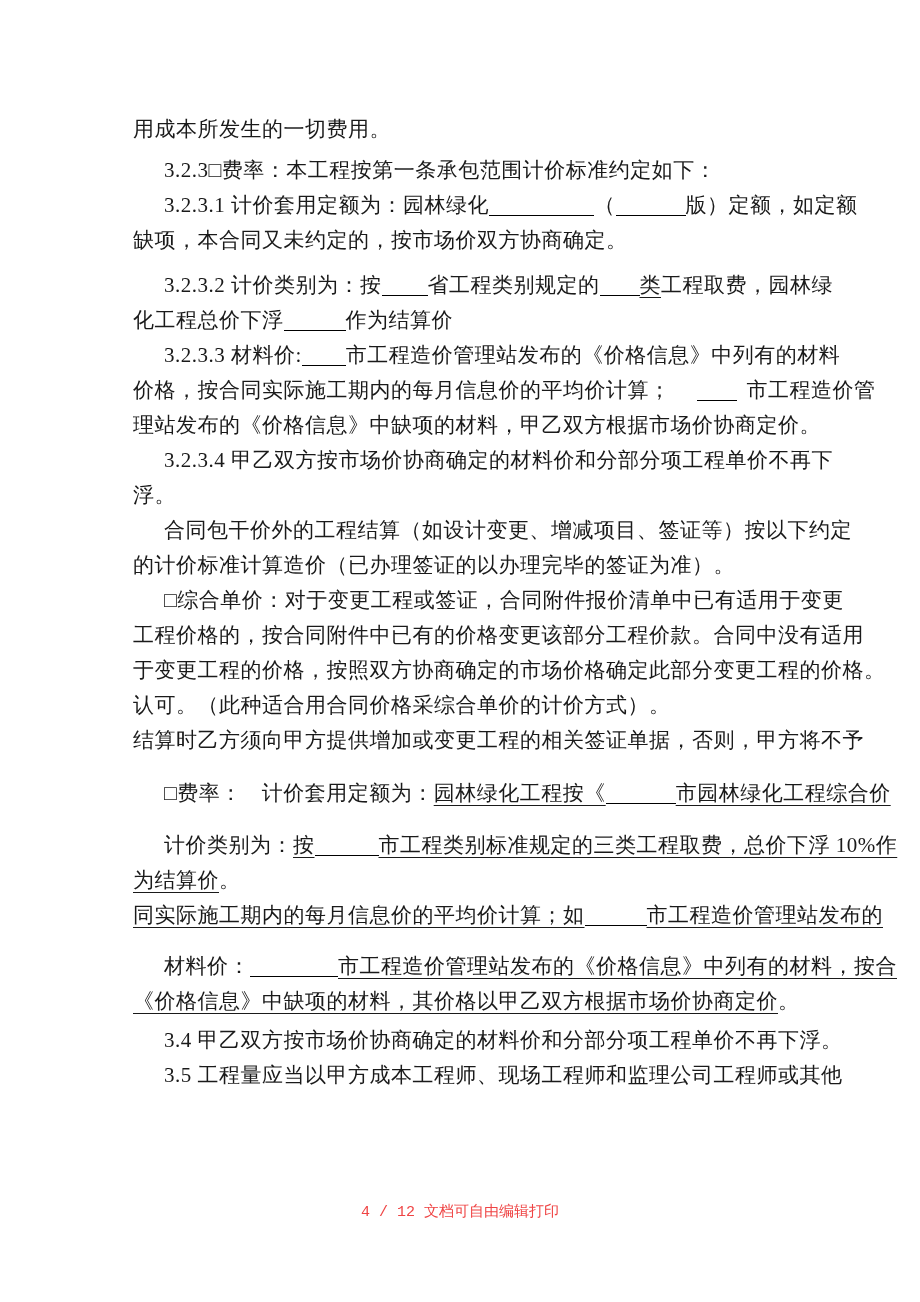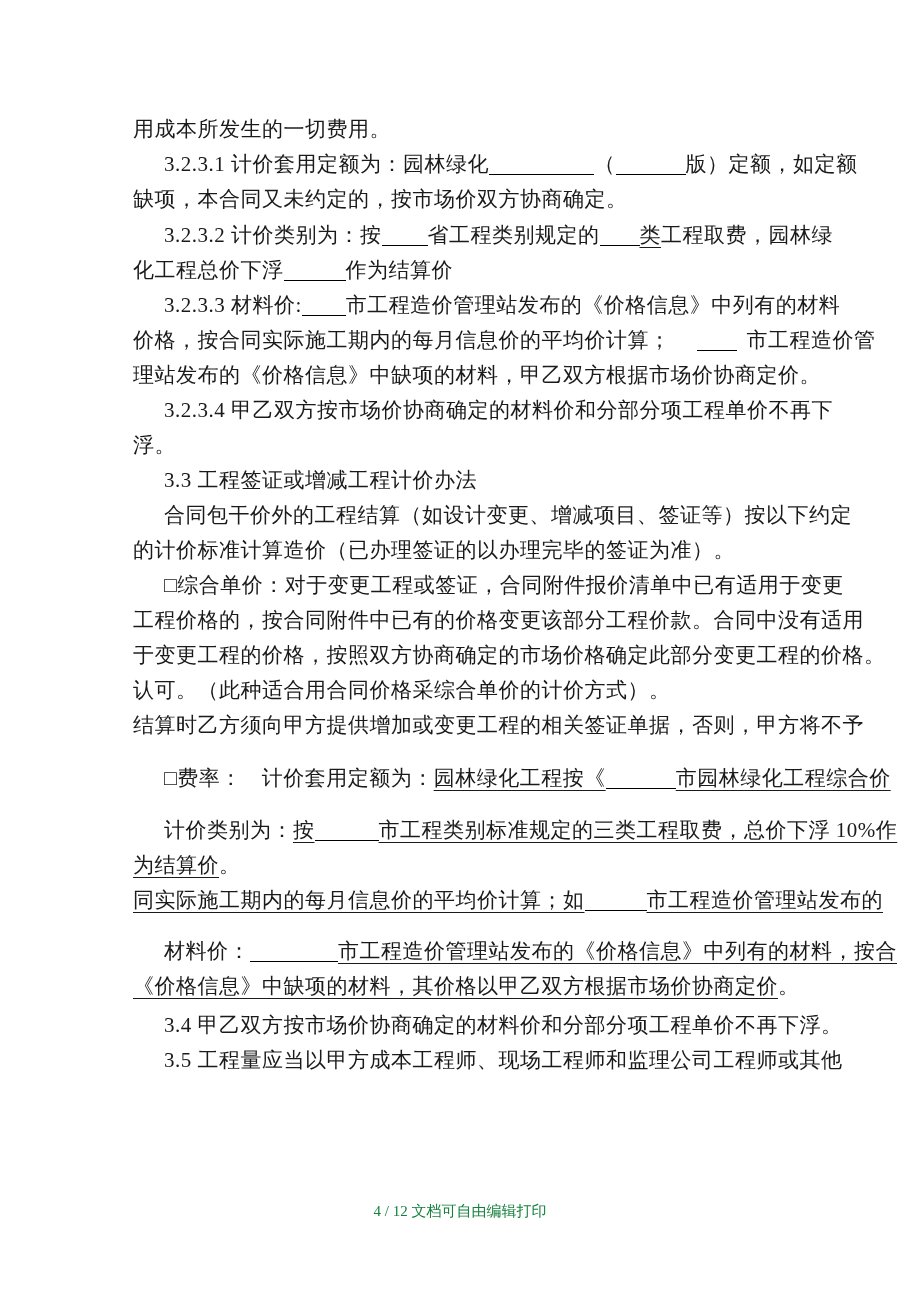--- a/index.html
+++ b/index.html
@@ -45,41 +45,41 @@
   span.sp {
     display: inline-block;
     height: 1em;
   }
   .footer {
     position: absolute;
     left: 0;
     right: 0;
     top: 1202px;
     text-align: center;
-    font-family: Liberation Serif, serif;
+    font-family: Liberation Mono, monospace;
     font-size: 15px;
-    color: #15803d;
+    color: #ef4444;
   }
 </style>
 </head>
 <body>
 
 <div class="page">
   <div class="doc" id="doc">
       <p class="ln"><span>用成本所发生的一切费用。</span></p>
+      <p class="ln ind" style="margin-top: 6px;"><span>3.2.3□费率：本工程按第一条承包范围计价标准约定如下：</span></p>
       <p class="ln ind"><span>3.2.3.1 计价套用定额为：园林绿化</span><span class="blank" style="width: 105px;"></span><span>（</span><span class="blank" style="width: 70px;"></span><span>版）定额，如定额</span></p>
       <p class="ln"><span>缺项，本合同又未约定的，按市场价双方协商确定。</span></p>
-      <p class="ln ind" style="margin-top: 1px;"><span>3.2.3.2 计价类别为：按</span><span class="blank" style="width: 46px;"></span><span>省工程类别规定的</span><span class="blank" style="width: 40px;"></span><span class="u">类</span><span>工程取费，园林绿</span></p>
+      <p class="ln ind" style="margin-top: 10px;"><span>3.2.3.2 计价类别为：按</span><span class="blank" style="width: 46px;"></span><span>省工程类别规定的</span><span class="blank" style="width: 40px;"></span><span class="u">类</span><span>工程取费，园林绿</span></p>
       <p class="ln"><span>化工程总价下浮</span><span class="blank" style="width: 62px;"></span><span>作为结算价</span></p>
       <p class="ln ind"><span>3.2.3.3 材料价:</span><span class="blank" style="width: 44px;"></span><span>市工程造价管理站发布的《价格信息》中列有的材料</span></p>
       <p class="ln"><span>价格，按合同实际施工期内的每月信息价的平均价计算；</span><span class="sp" style="width: 26px;"></span><span class="blank" style="width: 40px;"></span><span class="sp" style="width: 10px;"></span><span>市工程造价管</span></p>
       <p class="ln"><span>理站发布的《价格信息》中缺项的材料，甲乙双方根据市场价协商定价。</span></p>
       <p class="ln ind"><span>3.2.3.4 甲乙双方按市场价协商确定的材料价和分部分项工程单价不再下</span></p>
       <p class="ln"><span>浮。</span></p>
-      <p class="ln ind"><span>3.3  工程签证或增减工程计价办法</span></p>
       <p class="ln ind"><span>合同包干价外的工程结算（如设计变更、增减项目、签证等）按以下约定</span></p>
       <p class="ln"><span>的计价标准计算造价（已办理签证的以办理完毕的签证为准）。</span></p>
       <p class="ln ind"><span>□综合单价：对于变更工程或签证，合同附件报价清单中已有适用于变更</span></p>
       <p class="ln"><span>工程价格的，按合同附件中已有的价格变更该部分工程价款。合同中没有适用</span></p>
       <p class="ln"><span>于变更工程的价格，按照双方协商确定的市场价格确定此部分变更工程的价格。</span></p>
       <p class="ln"><span>认可。（此种适合用合同价格采综合单价的计价方式）。</span></p>
       <p class="ln"><span>结算时乙方须向甲方提供增加或变更工程的相关签证单据，否则，甲方将不予</span></p>
       <p class="ln ind" style="margin-top: 18px;"><span>□费率：</span><span class="sp" style="width: 20px;"></span><span>计价套用定额为：</span><span class="u">园林绿化工程按《</span><span class="blank" style="width: 70px;"></span><span class="u">市园林绿化工程综合价</span></p>
       <p class="ln ind" style="margin-top: 17px;"><span>计价类别为：</span><span class="u">按</span><span class="blank" style="width: 64px;"></span><span class="u">市工程类别标准规定的三类工程取费，总价下浮 10%作</span></p>
       <p class="ln"><span class="u">为结算价</span><span>。</span></p>

